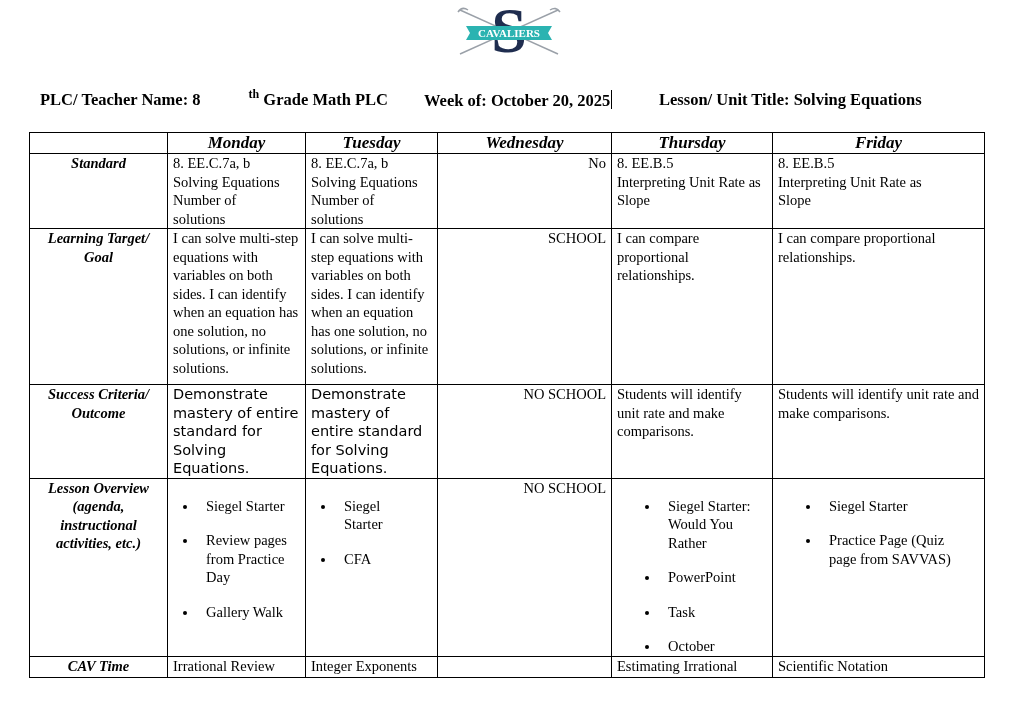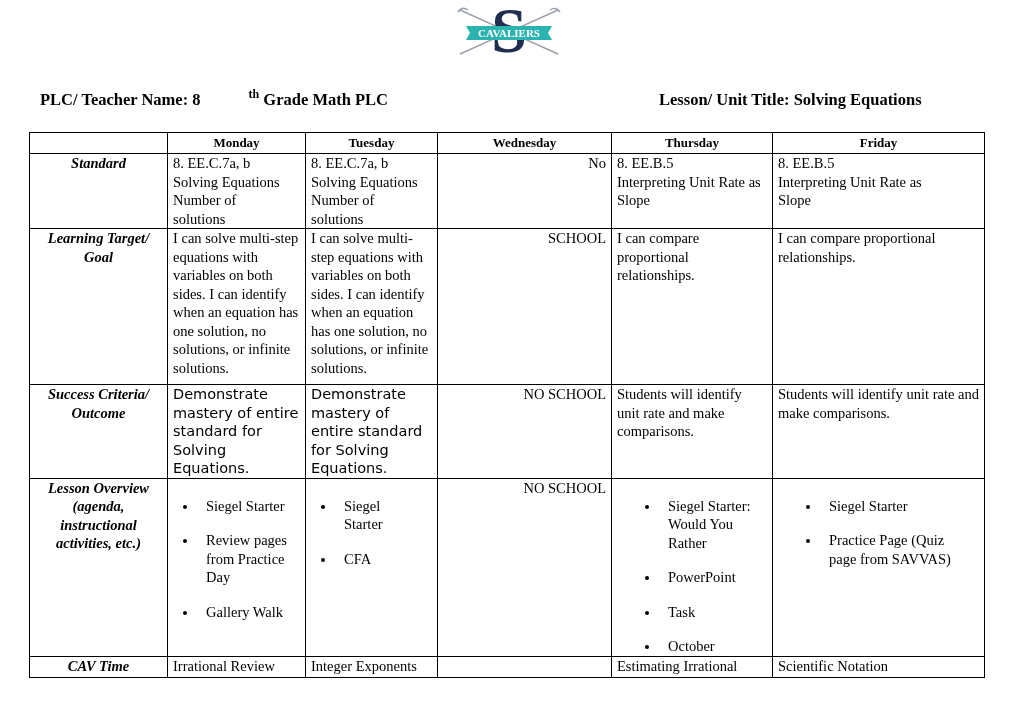--- a/index.html
+++ b/index.html
@@ -7,21 +7,21 @@
   .logo { position:absolute; left:452px; top:0; width:114px; height:58px;text-decoration:underline; }
   .header-line { position:absolute; top:90px; left:0; width:1016px; height:22px; font-weight:bold; font-size:16.5px; white-space:nowrap; }
   .header-line span { position:absolute; top:0; }
   .h-teacher { left:40px; }
   .h-week { left:424px; }
   .h-lesson { left:659px;text-align:center; }
   .caret { display:inline-block; width:1px; height:19px; background:#000; vertical-align:-3px; margin-left:1px; }
   sup { font-size:12px; vertical-align:7px; line-height:0;padding-left:48px; }
   table.plan { position:absolute; left:29px; top:132px; border-collapse:collapse; table-layout:fixed; width:955px; }
   table.plan td, table.plan th { border:1px solid #000; vertical-align:top; padding:0 5px; font-size:14.5px; line-height:18.5px; overflow:hidden; }
-  table.plan th { font-size:13px; font-weight:bold; line-height:20px; padding:0; vertical-align:middle; }
+  table.plan th { font-size:17px; font-weight:bold; line-height:20px; padding:0; vertical-align:middle;font-style:italic; }
   td.rowhead { font-weight:bold; font-size:16.5px; text-align:center; vertical-align:middle; line-height:21.5px; padding:0 4px;font-style:italic; }
   td.noschool { font-weight:normal; font-size:23px; line-height:27px; padding-left:8px; padding-top:2px;text-align:right; }
   td.sans { font-family:"DejaVu Sans", sans-serif; font-size:10.5px; line-height:16.5px; }
   ul.bul { margin:0; padding:0 0 0 44px; list-style:disc; }
   ul.bul li { padding-left:8px; line-height:18.5px;margin-top:16px; }
   .ul-blue { text-decoration-color:#2b5fbf; }
 </style>
 </head>
 <body>
 
@@ -35,20 +35,24 @@
     <path d="M14 26 L100 26 L96 33 L100 40 L14 40 L18 33 Z" fill="#2bb3b1"></path>
     <text x="57" y="37" text-anchor="middle" font-family="Liberation Serif, serif" font-size="11" font-weight="bold" fill="#ffffff">CAVALIERS</text>
   </svg>
 </div>
 
 <div class="header-line">
   <span class="h-teacher">
     <span style="position:static">PLC/ Teacher Name:</span>
     <span style="position:static">8</span><sup>th</sup>
     <span style="position:static">Grade Math PLC</span>
+  </span>
+  <span class="h-week">
+    <span style="position:static">Week of:</span>
+    <span style="position:static">October 20, 2025</span><span class="caret" style="position:static;display:inline-block"></span>
   </span>
   <span class="h-lesson">
     <span style="position:static">Lesson/ Unit Title:</span>
     <span style="position:static">Solving Equations</span>
   </span>
 </div>
 
 <table class="plan">
   <colgroup>
     <col style="width:138px">

